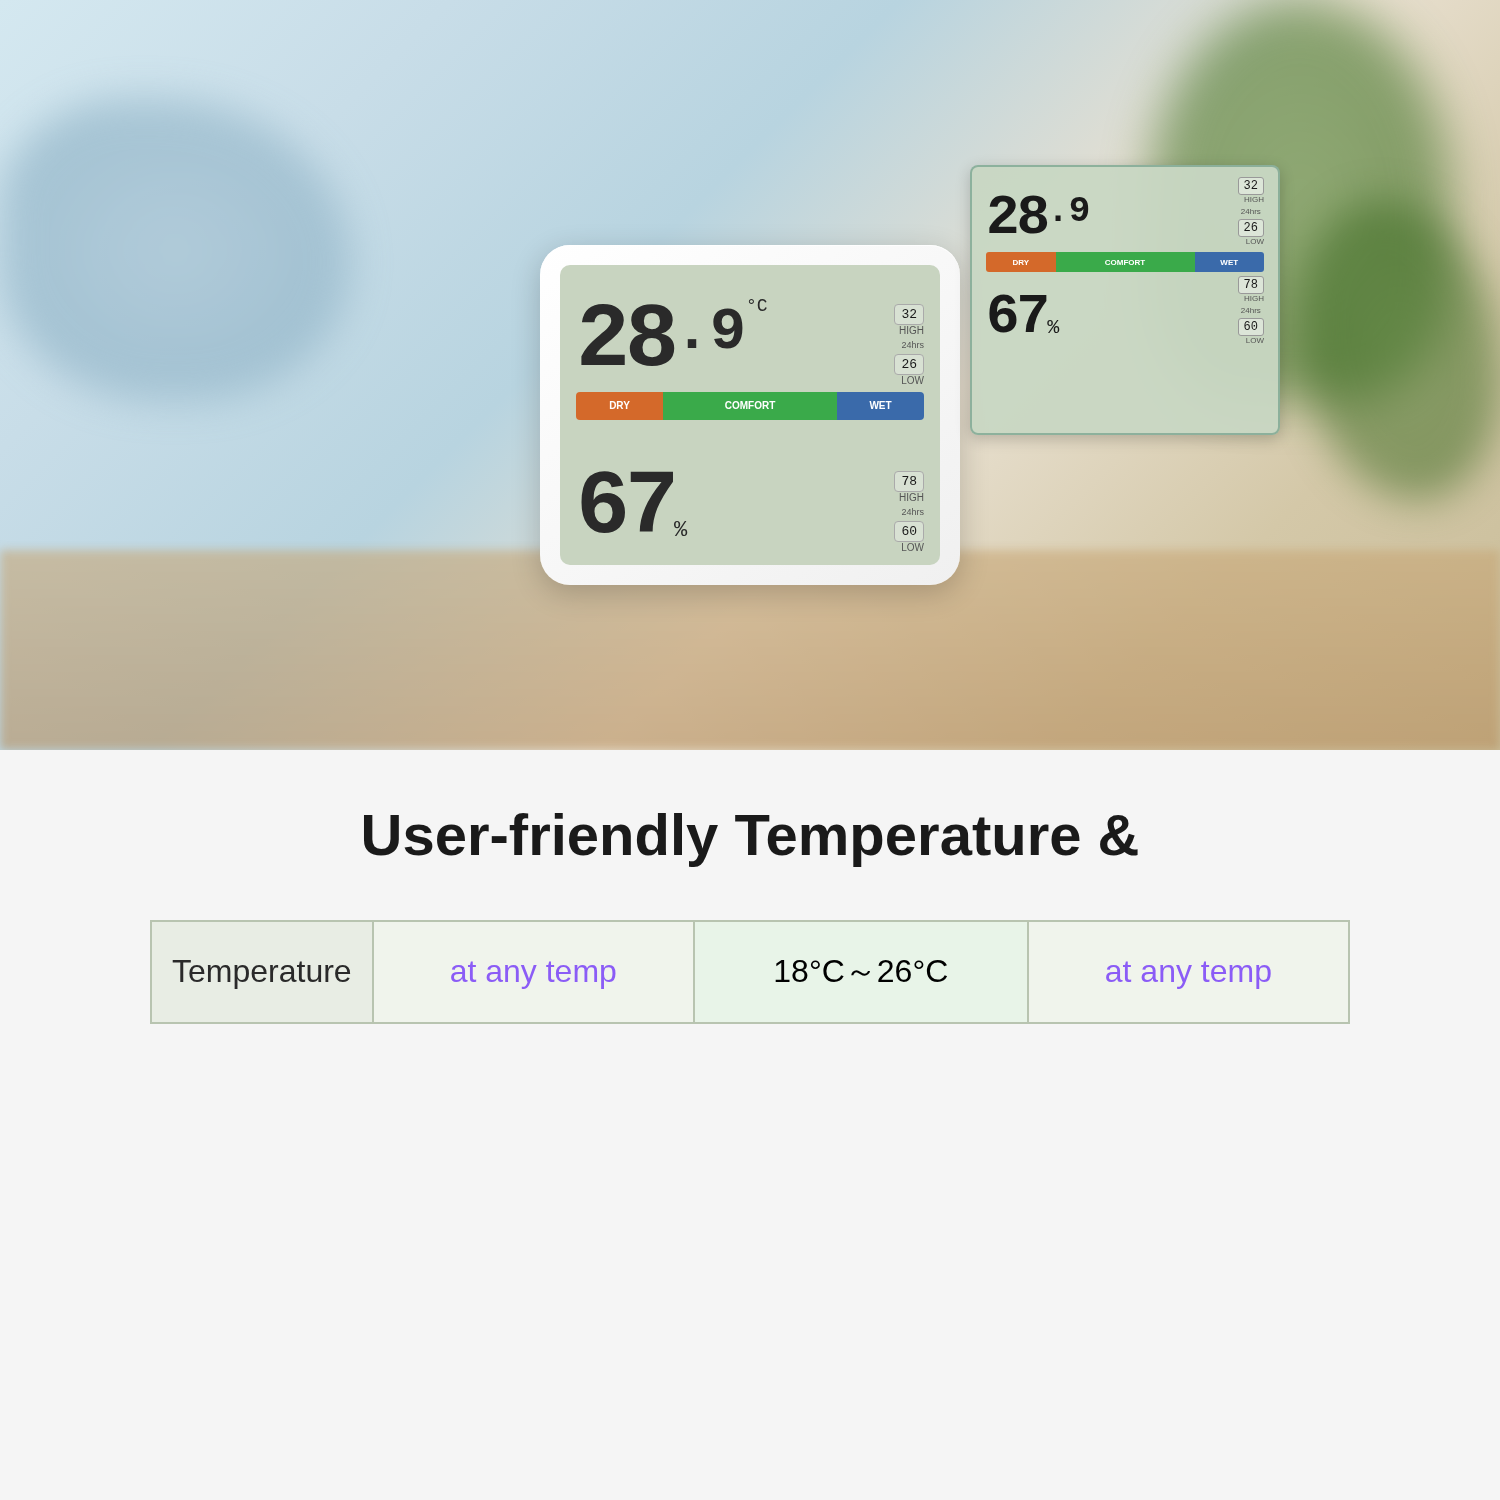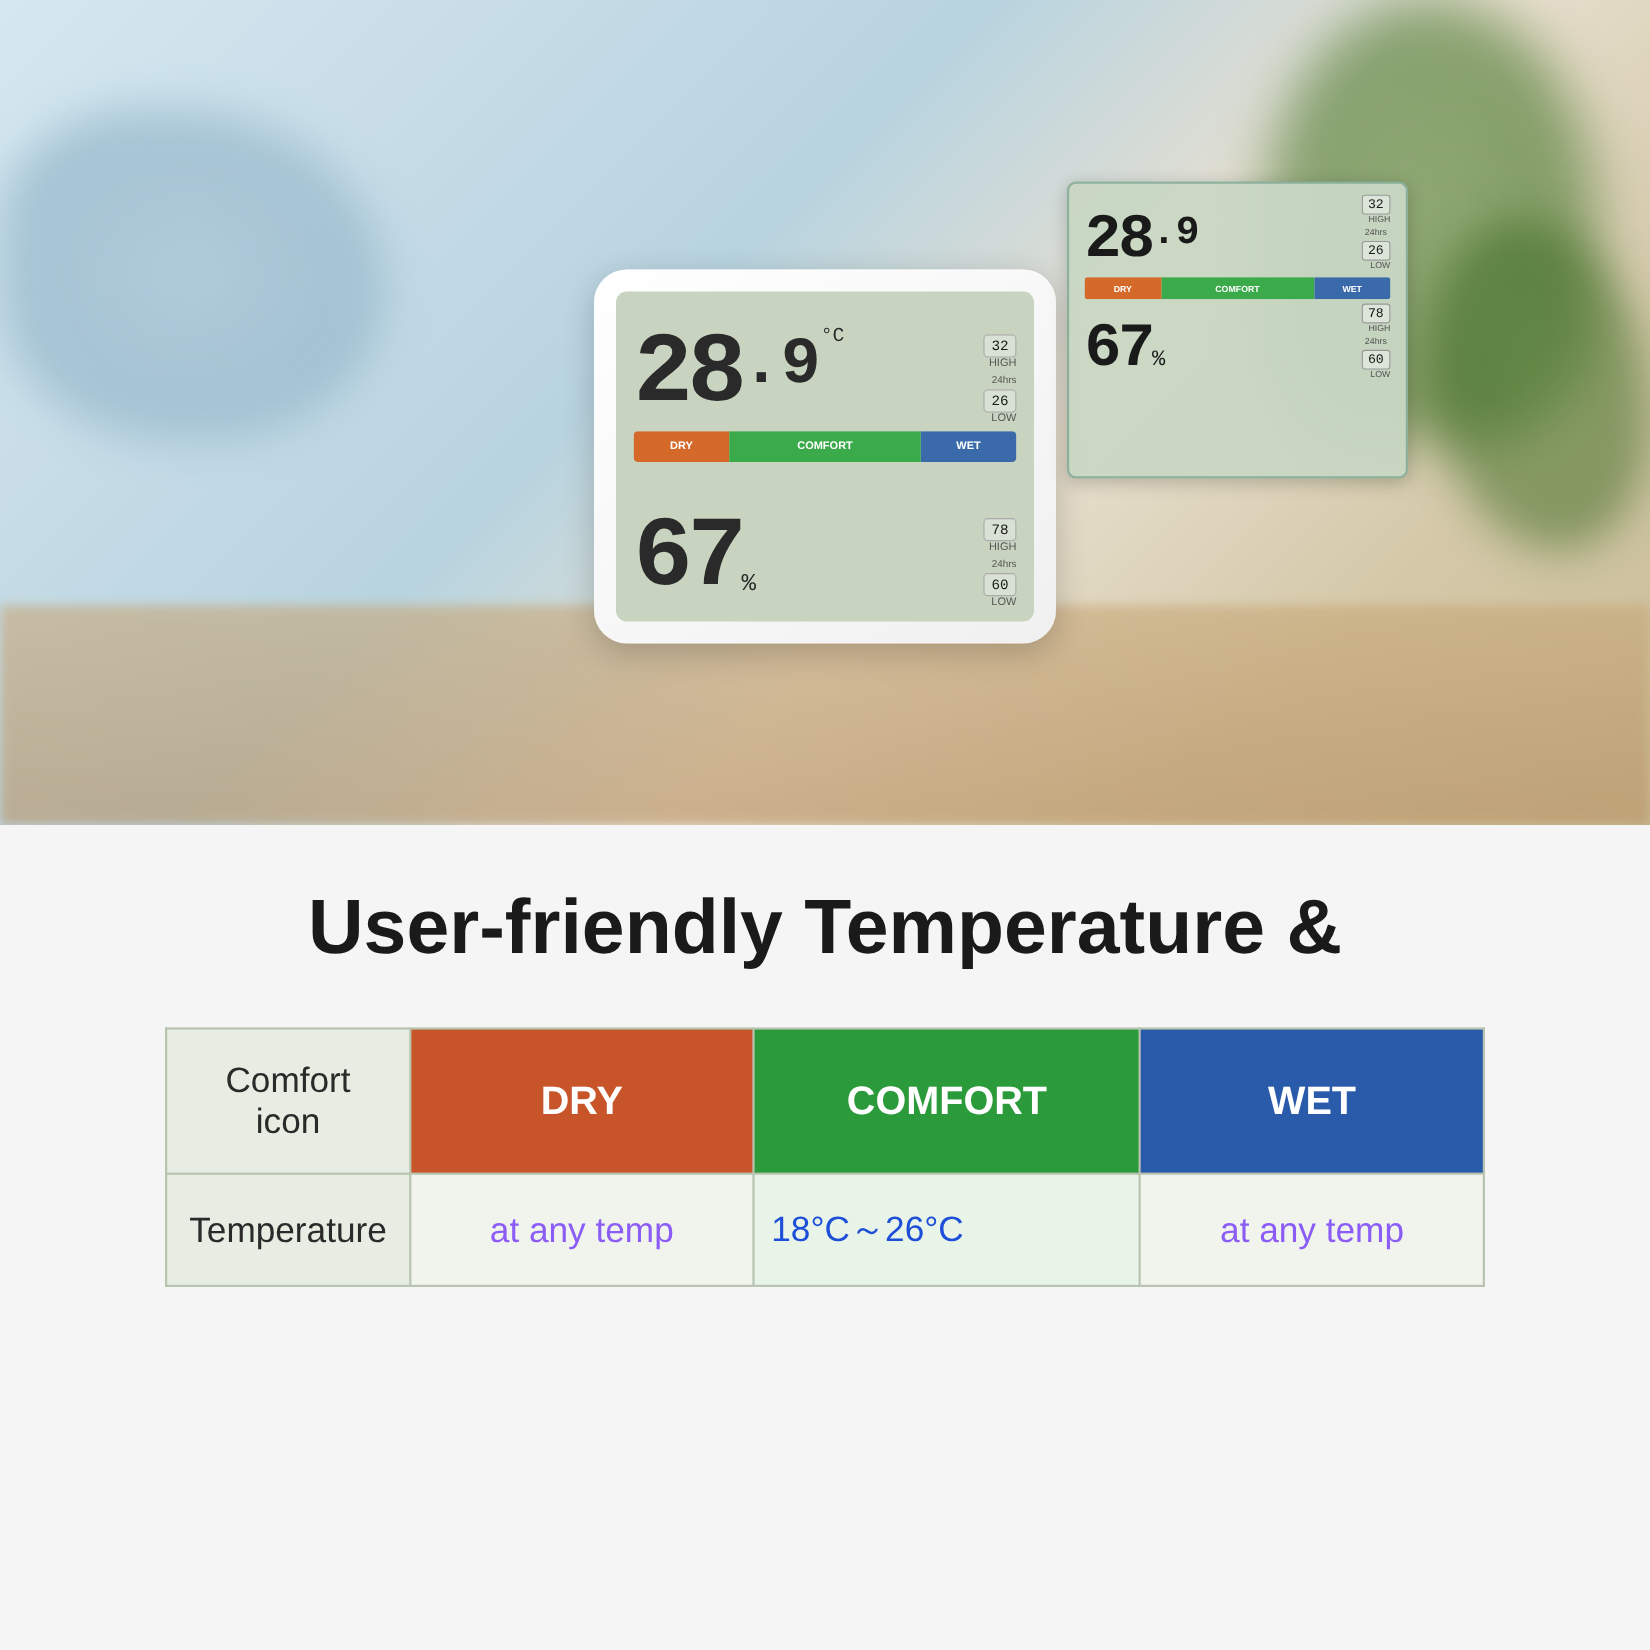--- a/index.html
+++ b/index.html
@@ -310,21 +310,21 @@
       width: 1500px;
       height: 750px;
       background: #f5f5f5;
       display: flex;
       flex-direction: column;
       align-items: center;
       padding: 50px 80px 40px;
     }
 
     .main-title {
-      font-size: 70px;
+      font-size: 58px;
       font-weight: 900;
       color: #1a1a1a;
       text-align: center;
       line-height: 1.2;
       margin-bottom: 50px;
     }
 
     
     .comfort-table {
       width: 1200px;
@@ -373,22 +373,22 @@
     .cell-data {
       font-size: 32px;
       color: #8b5cf6;
       text-align: center;
       background: #f0f4ec;
       padding: 28px 15px !important;
     }
 
     .cell-data-comfort {
       font-size: 32px;
-      color: #1d4ed8;
-      text-align: left;
+      color: #000000;
+      text-align: center;
       background: #e8f4e8;
       padding: 28px 15px !important;
     }
   </style>
 </head>
 <body>
 
 <div class="photo-section">
   <div class="bg-pillow"></div>
   <div class="bg-plant"></div>
@@ -494,34 +494,20 @@
 </div>
 
 <div class="info-section">
   <h1 class="main-title">
     <span>User-friendly Temperature &amp;</span><br>
   </h1>
 
   <table class="comfort-table">
 
     <tbody>
-        <tr>
-      <td class="row-header">
-        <span>Comfort icon</span>
-      </td>
-      <td class="cell-dry">
-        <span class="cell-label">DRY</span>
-      </td>
-      <td class="cell-comfort">
-        <span class="cell-label">COMFORT</span>
-      </td>
-      <td class="cell-wet">
-        <span class="cell-label">WET</span>
-      </td>
-    </tr>
 
     <tr>
       <td class="row-header">
         <span>Temperature</span>
       </td>
       <td class="cell-data">
         <span>at any temp</span>
       </td>
       <td class="cell-data-comfort">
         <span>18°C～26°C</span>

